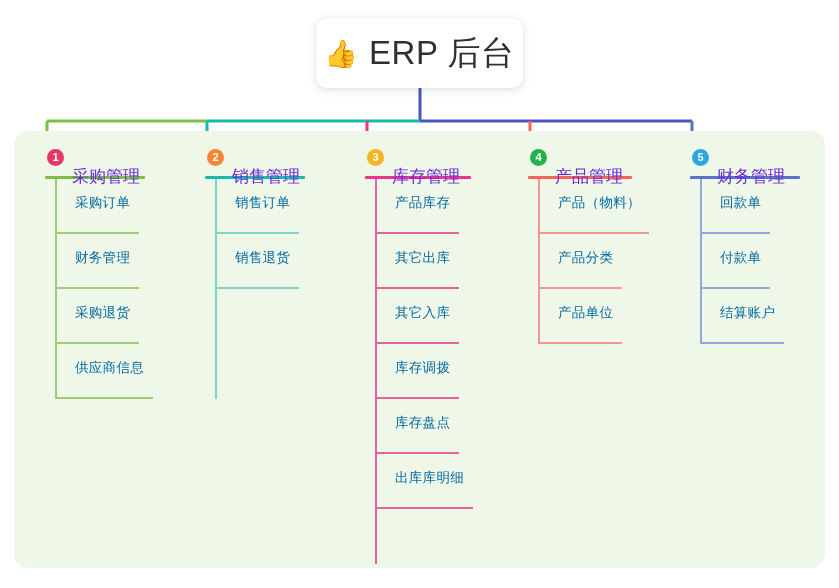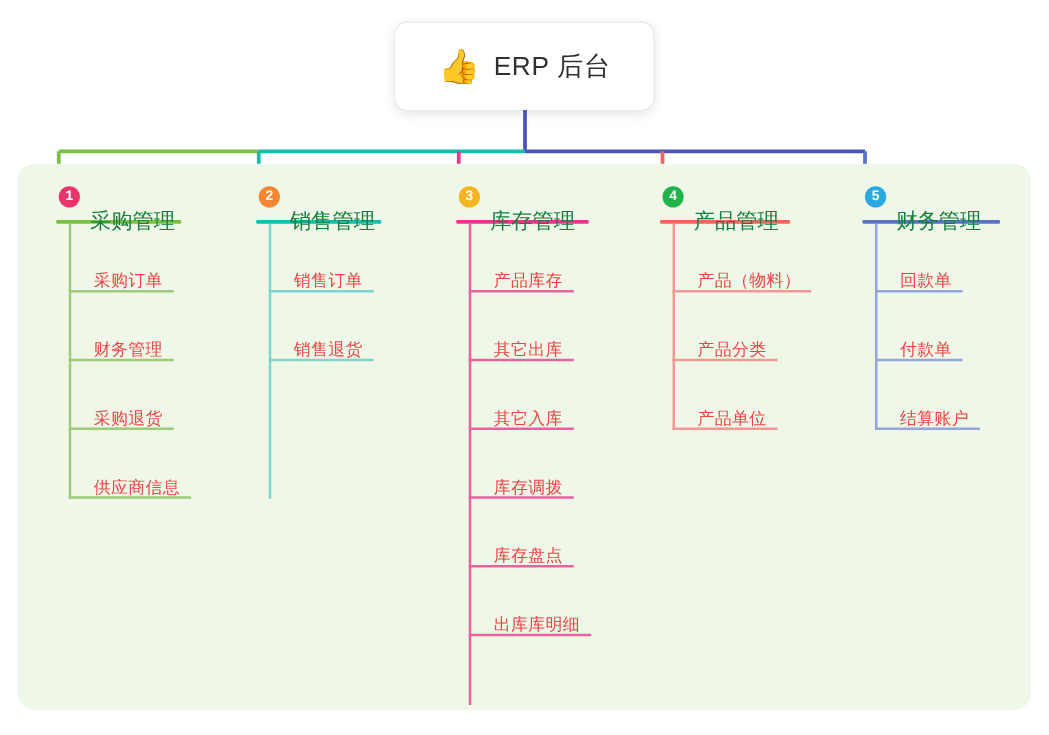--- a/index.html
+++ b/index.html
@@ -34,21 +34,21 @@
     justify-content: center;
     gap: 11px;
     box-sizing: border-box;
   }
   .root-emoji {
     font-size: 27px;
     line-height: 1;
     font-family: "DejaVu Sans", sans-serif;
   }
   .root-title {
-    font-size: 21px;
+    font-size: 33px;
     color: #2e3033;
     letter-spacing: 0.5px;
     white-space: nowrap;
   }
 
   
   .panel {
     position: absolute;
     left: 14px;
     top: 131px;
@@ -87,21 +87,21 @@
     color: #ffffff;
     font-size: 11px;
     line-height: 17px;
     text-align: center;
     font-weight: bold;
     flex: 0 0 auto;
     font-family: "Liberation Sans", sans-serif;
   }
   .col-title {
     font-size: 17px;
-    color: #15803d;
+    color: #6d28d9;
     white-space: nowrap;
     font-weight: 500;
     margin-top: 39px;
   }
   .col-rule {
     height: 3px;
     margin-top: 7px;
     border-radius: 1px;
   }
 
@@ -120,23 +120,23 @@
   .leaf {
     position: relative;
     height: 55px;
     box-sizing: border-box;
     padding-left: 20px;
     display: flex;
     align-items: flex-end;
   }
   .leaf-label {
     font-size: 13.5px;
-    color: #ef4444;
+    color: #0369a1;
     white-space: nowrap;
-    padding-bottom: 0;
+    padding-bottom: 22px;
     letter-spacing: 0.3px;
   }
   .leaf-rule {
     position: absolute;
     left: 0px;
     bottom: 0;
     height: 1.6px;
   }
 </style>
 </head>

